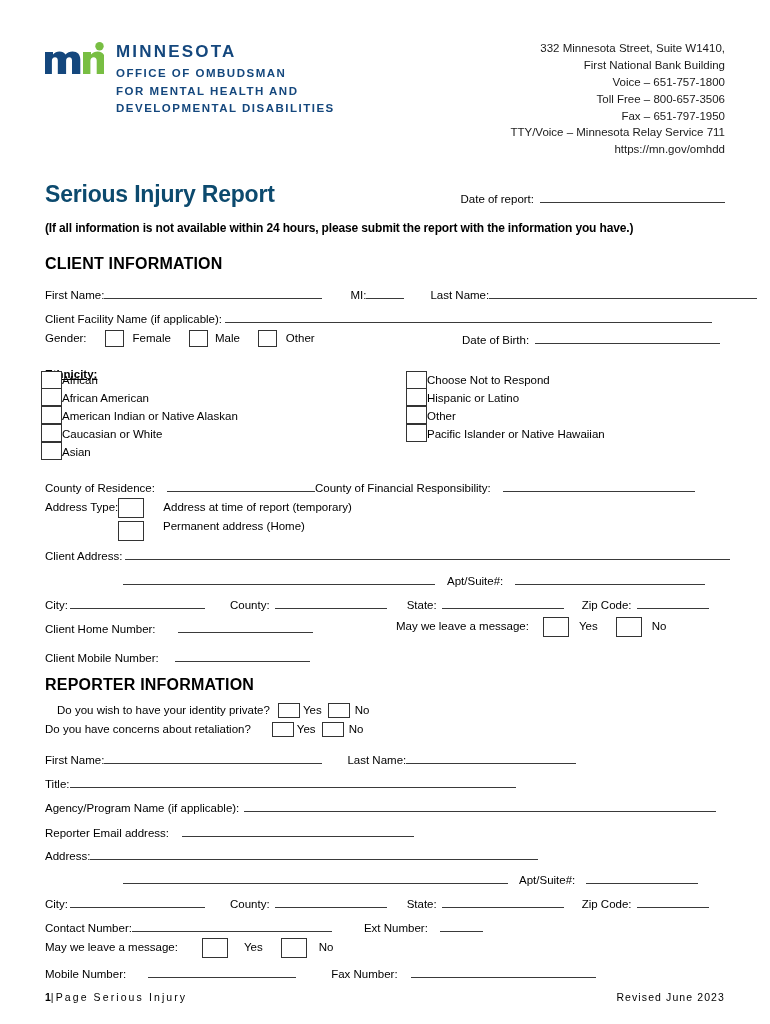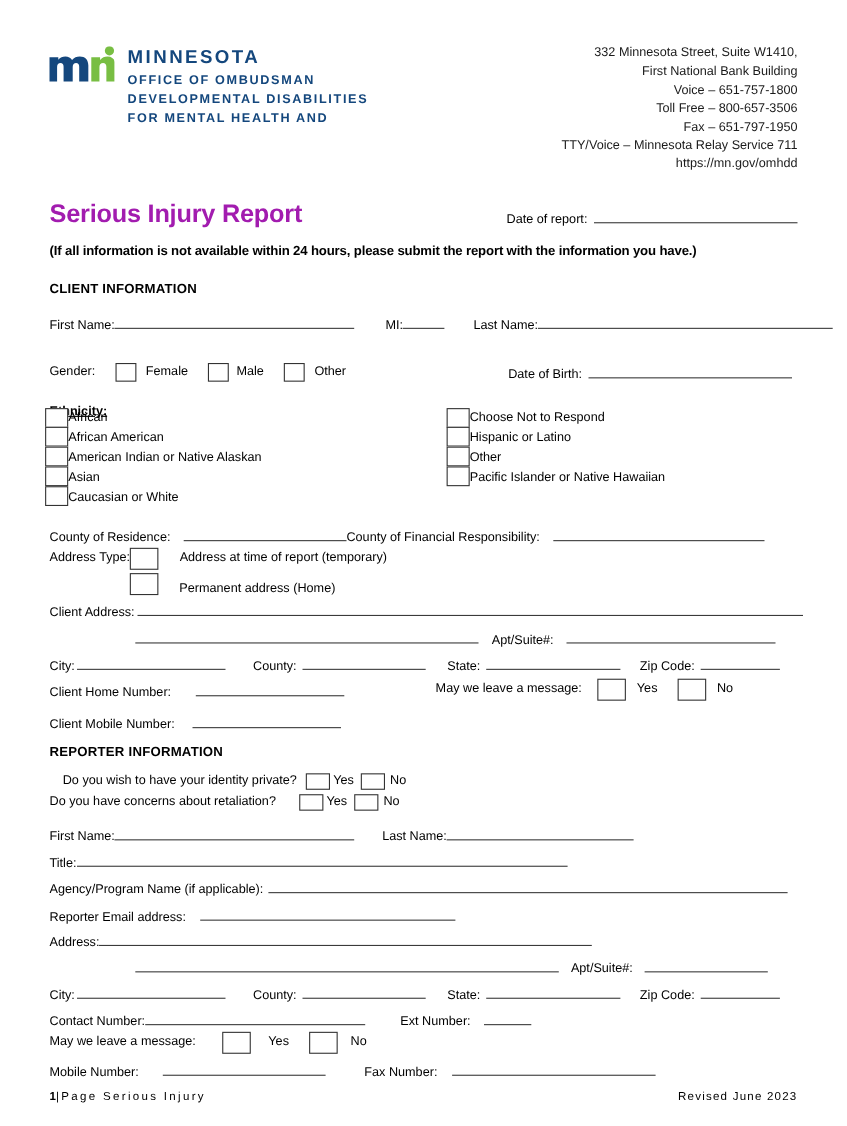--- a/index.html
+++ b/index.html
@@ -83,42 +83,42 @@
     top: 181px;
     width: 680px;
     height: 30px;
   }
   .doc-title {
     position: absolute;
     left: 0; top: 0;
     font-size: 23px;
     font-weight: bold;
     letter-spacing: -0.2px;
-    color: #a21caf;
+    color: #0c4a6e;
   }
   .date-of-report {
     position: absolute;
     right: 0;
     top: 11px;
     font-size: 11.5px;
     white-space: nowrap;
     display: flex;
     align-items: baseline;
   }
   .subtitle {
     position: absolute;
     left: 45px;
     top: 221px;
     font-size: 12px;
     font-weight: bold;
     letter-spacing: -0.15px;
   }
   .section-head {
     position: absolute;
-    font-size: 12px;
+    font-size: 16px;
     font-weight: bold;
     letter-spacing: 0.2px;
   }
 
   
   .row {
     position: absolute;
     font-size: 11.5px;
     white-space: nowrap;
     display: flex;
@@ -198,22 +198,22 @@
           <path d="M1,10 h8 v2.4 c1.6,-2.1 4,-3 6.4,-3 c2.8,0 4.9,1.1 6.1,3.2 c1.8,-2.2 4.2,-3.2 7,-3.2 c4.9,0 7.8,2.9 7.8,8.2 V32 h-8.3 V18.6 c0,-2.1 -1,-3.3 -2.8,-3.3 c-1.9,0 -3.1,1.3 -3.1,3.5 V32 h-8.3 V18.6 c0,-2.1 -1,-3.3 -2.8,-3.3 c-1.9,0 -3.1,1.3 -3.1,3.5 V32 H1 Z" fill="#14477d"></path>
 
           <path d="M39,10 h8 v2.6 c1.7,-2.2 4.1,-3.2 6.7,-3.2 c4.6,0 7.3,3 7.3,8.2 V32 h-8.3 V18.7 c0,-2.2 -1.1,-3.4 -3,-3.4 c-2,0 -3.3,1.4 -3.3,3.7 V32 h-7.4 Z" fill="#78be43"></path>
           <circle cx="55.5" cy="4.2" r="4.2" fill="#78be43"></circle>
         </svg>
       </div>
       <div class="logo-text">
         <div class="logo-title">MINNESOTA</div>
         <div class="logo-sub">
           <div>OFFICE OF OMBUDSMAN</div>
+          <div>FOR MENTAL HEALTH AND</div>
           <div>DEVELOPMENTAL DISABILITIES</div>
-          <div>FOR MENTAL HEALTH AND</div>
         </div>
       </div>
     </div>
 
     <div class="address-block">
       <div>332 Minnesota Street, Suite W1410,</div>
       <div>First National Bank Building</div>
       <div>Voice – 651-757-1800</div>
       <div>Toll Free – 800-657-3506</div>
       <div>Fax – 651-797-1950</div>
@@ -236,20 +236,24 @@
 
   <div class="row" style="left:45px; top:288px;">
     <span class="lbl">First Name:</span>
     <span class="rule" style="width:218px;"></span>
     <span class="lbl" style="margin-left:28px;">MI:</span>
     <span class="rule" style="width:38px;"></span>
     <span class="lbl" style="margin-left:26px;">Last Name:</span>
     <span class="rule" style="width:268px;"></span>
   </div>
 
+  <div class="row" style="left:45px; top:312px;">
+    <span class="lbl">Client Facility Name (if applicable):</span>
+    <span class="rule" style="width:487px;margin-left:3px;"></span>
+  </div>
 
   <div class="row" style="left:45px; top:330px; align-items:center;">
     <span class="lbl">Gender:</span>
     <span class="cbx sq" style="margin-left:18px;"></span>
     <span class="lbl" style="margin-left:9px;">Female</span>
     <span class="cbx sq" style="margin-left:18px;"></span>
     <span class="lbl" style="margin-left:7px;">Male</span>
     <span class="cbx sq" style="margin-left:18px;"></span>
     <span class="lbl" style="margin-left:9px;">Other</span>
   </div>
@@ -271,25 +275,25 @@
     <div class="eth-item">
       <span class="eth-box"></span>
       <span class="eth-label">African American</span>
     </div>
     <div class="eth-item">
       <span class="eth-box"></span>
       <span class="eth-label">American Indian or Native Alaskan</span>
     </div>
     <div class="eth-item">
       <span class="eth-box"></span>
+      <span class="eth-label">Caucasian or White</span>
+    </div>
+    <div class="eth-item">
+      <span class="eth-box"></span>
       <span class="eth-label">Asian</span>
-    </div>
-    <div class="eth-item">
-      <span class="eth-box"></span>
-      <span class="eth-label">Caucasian or White</span>
     </div>
   </div>
 
   <div class="eth-col" style="left:406px; top:371px;">
     <div class="eth-item">
       <span class="eth-box"></span>
       <span class="eth-label">Choose Not to Respond</span>
     </div>
     <div class="eth-item">
       <span class="eth-box"></span>
@@ -310,21 +314,21 @@
     <span class="rule" style="width:148px;margin-left:12px;"></span>
     <span class="lbl" style="margin-left:0;">County of Financial Responsibility:</span>
     <span class="rule" style="width:192px;margin-left:12px;"></span>
   </div>
 
   <div class="row" style="left:45px; top:498px; align-items:center;">
     <span class="lbl">Address Type:</span>
     <span class="cbx addr"></span>
     <span class="lbl" style="margin-left:19px;">Address at time of report (temporary)</span>
   </div>
-  <div class="row" style="left:118px; top:521px; align-items:flex-end;">
+  <div class="row" style="left:118px; top:521px; align-items:flex-start;">
     <span class="cbx addr"></span>
     <span class="lbl" style="margin-left:19px;">Permanent address (Home)</span>
   </div>
 
   <div class="row" style="left:45px; top:549px;">
     <span class="lbl">Client Address:</span>
     <span class="rule" style="width:605px;margin-left:3px;"></span>
   </div>
 
   <div class="row" style="left:123px; top:574px;">

